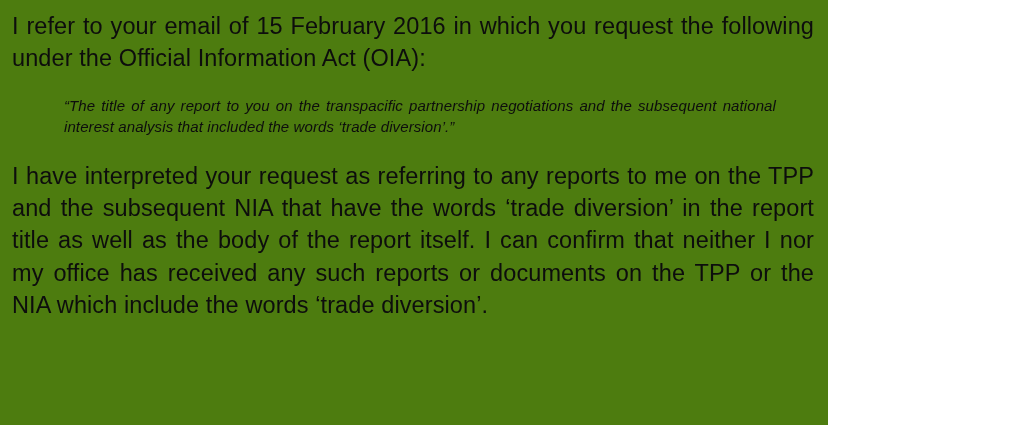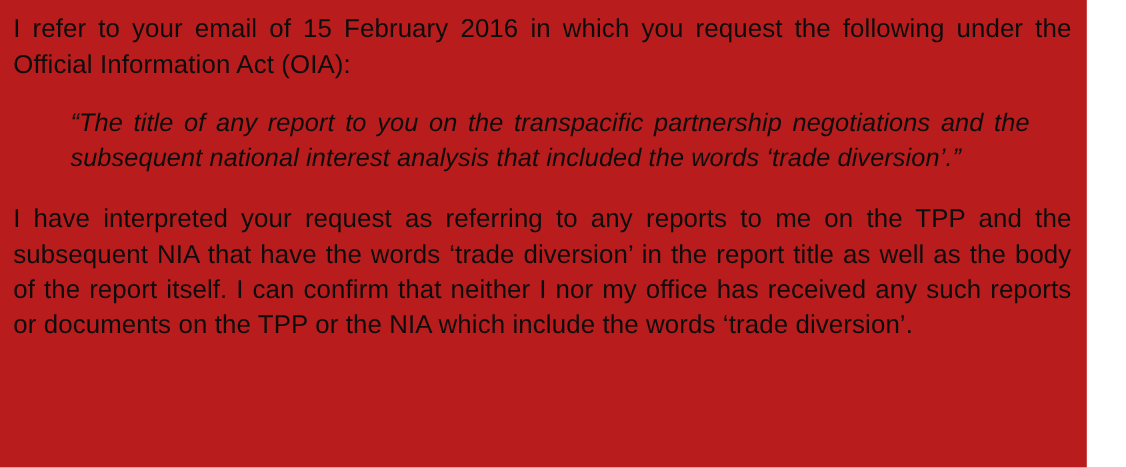--- a/index.html
+++ b/index.html
@@ -9,39 +9,39 @@
   }
   body {
     width: 1024px;
     height: 425px;
     font-family: "Liberation Sans", sans-serif;
     color: #0d0d0d;
     overflow: hidden;
   }
   .page {
     box-sizing: border-box;
-    width: 988px;
+    width: 828px;
     height: 425px;
     padding: 10px 14px 0 12px;
-    background: #b91c1c;
+    background: #4d7c0f;
   }
   .para {
     font-size: 23.5px;
     line-height: 1.37;
     text-align: justify;
     text-justify: inter-word;
     margin: 0 0 22px 0;
     letter-spacing: 0.1px;
   }
   .para:last-child {
     margin-bottom: 0;
   }
   .quote {
     font-style: italic;
-    font-size: 23px;
+    font-size: 15px;
     line-height: 1.39;
     text-align: justify;
     text-justify: inter-word;
     margin: 0 38px 22px 52px;
     letter-spacing: 0.1px;
   }
   
   .para, .quote { text-align-last: left; }
 </style>
 </head>

